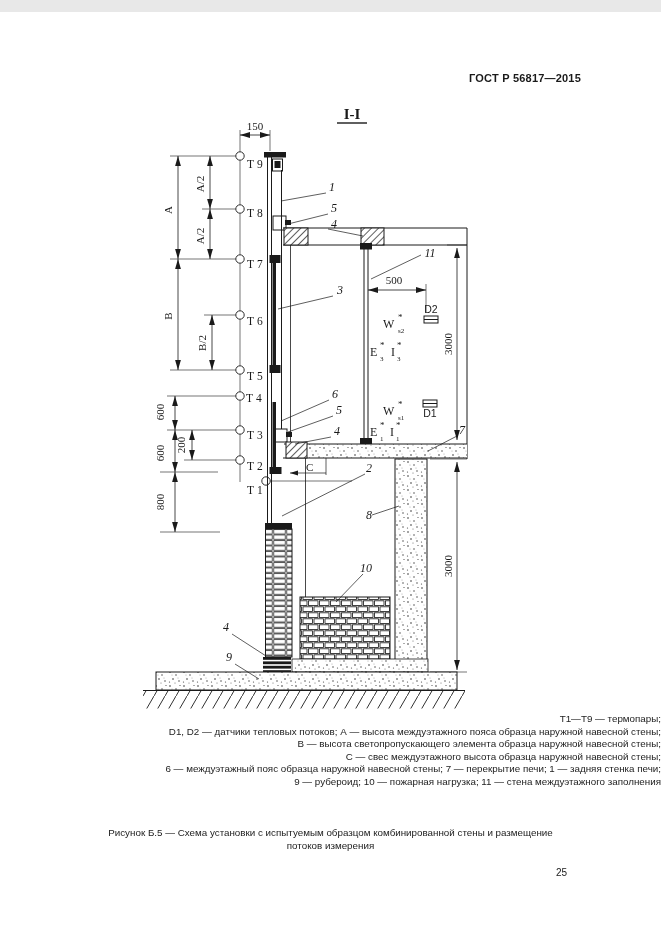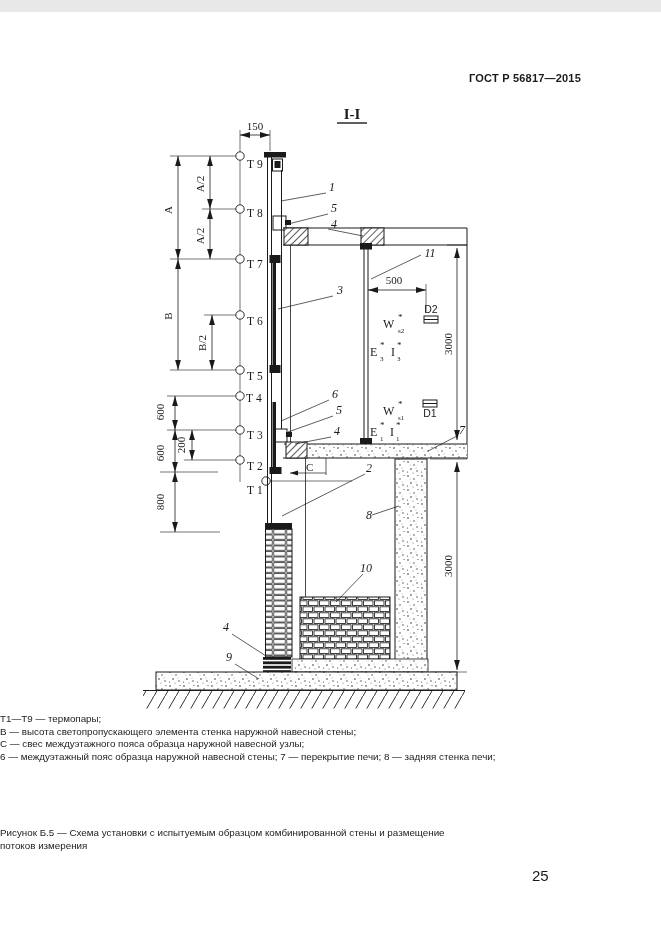--- a/index.html
+++ b/index.html
@@ -1,25 +1,25 @@
 <!DOCTYPE html>
 <html><head>
 <meta charset="utf-8">
 <style>
   html,body{margin:0;padding:0;background:#e8e8e8;}
   .page{position:relative;width:661px;height:935px;background:#ffffff;margin:12px auto;
         font-family:"Liberation Sans",sans-serif;color:#1a1a1a;overflow:hidden;}
   .std-ref{position:absolute;top:60px;right:80px;font-size:11px;font-weight:bold;
            letter-spacing:0.2px;}
   .diagram-svg{position:absolute;top:0;left:0;}
-  .legend{position:absolute;top:701px;left:0;width:100%;text-align:left;
+  .legend{position:absolute;top:701px;left:0;width:100%;text-align:right;
           font-size:9.8px;line-height:12.6px;color:#222;}
-  .caption{position:absolute;top:814px;left:0;width:100%;
+  .caption{position:absolute;top:814px;left:0;width:100%;text-align:center;
            font-size:9.8px;line-height:13px;color:#222;}
-  .pagenum{position:absolute;top:855px;left:532px;font-size:15px;}
+  .pagenum{position:absolute;top:855px;left:556px;font-size:10px;}
   
   text{fill:#1a1a1a;font-family:"Liberation Serif",serif;}
   .tlabel{font-size:11.5px;}
   .dimtxt{font-size:11px;}
   .callout{font-size:12px;font-style:italic;}
   .sensor{font-size:12px;}
   .sensorsub{font-size:7px;}
   .sensorsup{font-size:9px;}
   .dtxt{font-size:10.5px;font-family:"Liberation Sans",sans-serif;}
   .secmark{font-size:15px;font-weight:bold;}
@@ -291,23 +291,25 @@
       <text class="callout" x="366" y="460">2</text>
       <text class="callout" x="366" y="507">8</text>
       <text class="callout" x="366" y="560" text-anchor="middle">10</text>
       <text class="callout" x="223" y="619">4</text>
       <text class="callout" x="226" y="649">9</text>
     </g>
   </svg>
 
   <div class="legend">
     <div class="legend-line">Т1—Т9 — термопары;</div>
-    <div class="legend-line">В — высота светопропускающего элемента стенка наружной навесной стены;</div>
-    <div class="legend-line">С — свес междуэтажного пояса образца наружной навесной узлы;</div>
-    <div class="legend-line">6 — междуэтажный пояс образца наружной навесной стены; 7 — перекрытие печи; 8 — задняя стенка печи;</div>
+    <div class="legend-line">D1, D2 — датчики тепловых потоков; А — высота междуэтажного пояса образца наружной навесной стены;</div>
+    <div class="legend-line">В — высота светопропускающего элемента образца наружной навесной стены;</div>
+    <div class="legend-line">С — свес междуэтажного высота образца наружной навесной стены;</div>
+    <div class="legend-line">6 — междуэтажный пояс образца наружной навесной стены; 7 — перекрытие печи; 1 — задняя стенка печи;</div>
+    <div class="legend-line">9 — рубероид; 10 — пожарная нагрузка; 11 — стена междуэтажного заполнения</div>
   </div>
 
   <div class="caption">
     <div>Рисунок Б.5 — Схема установки с испытуемым образцом комбинированной стены и размещение</div>
     <div>потоков измерения</div>
   </div>
 
   <div class="pagenum">25</div>
 </div>
 

